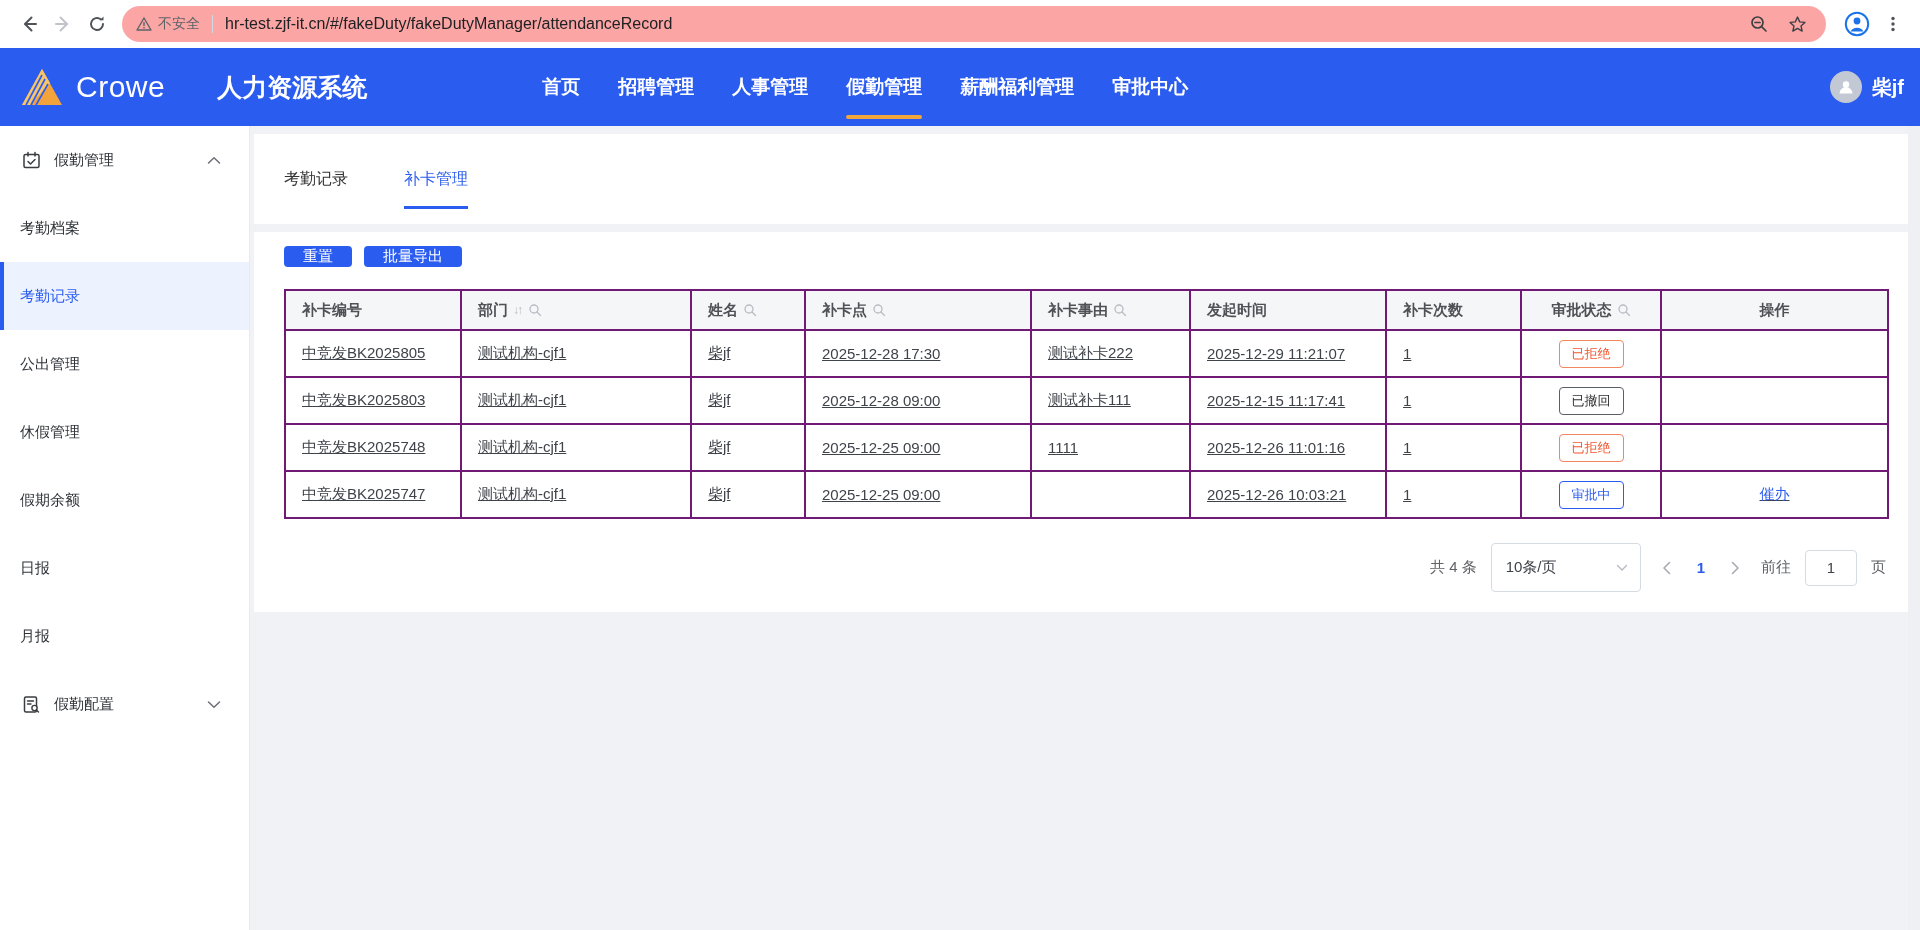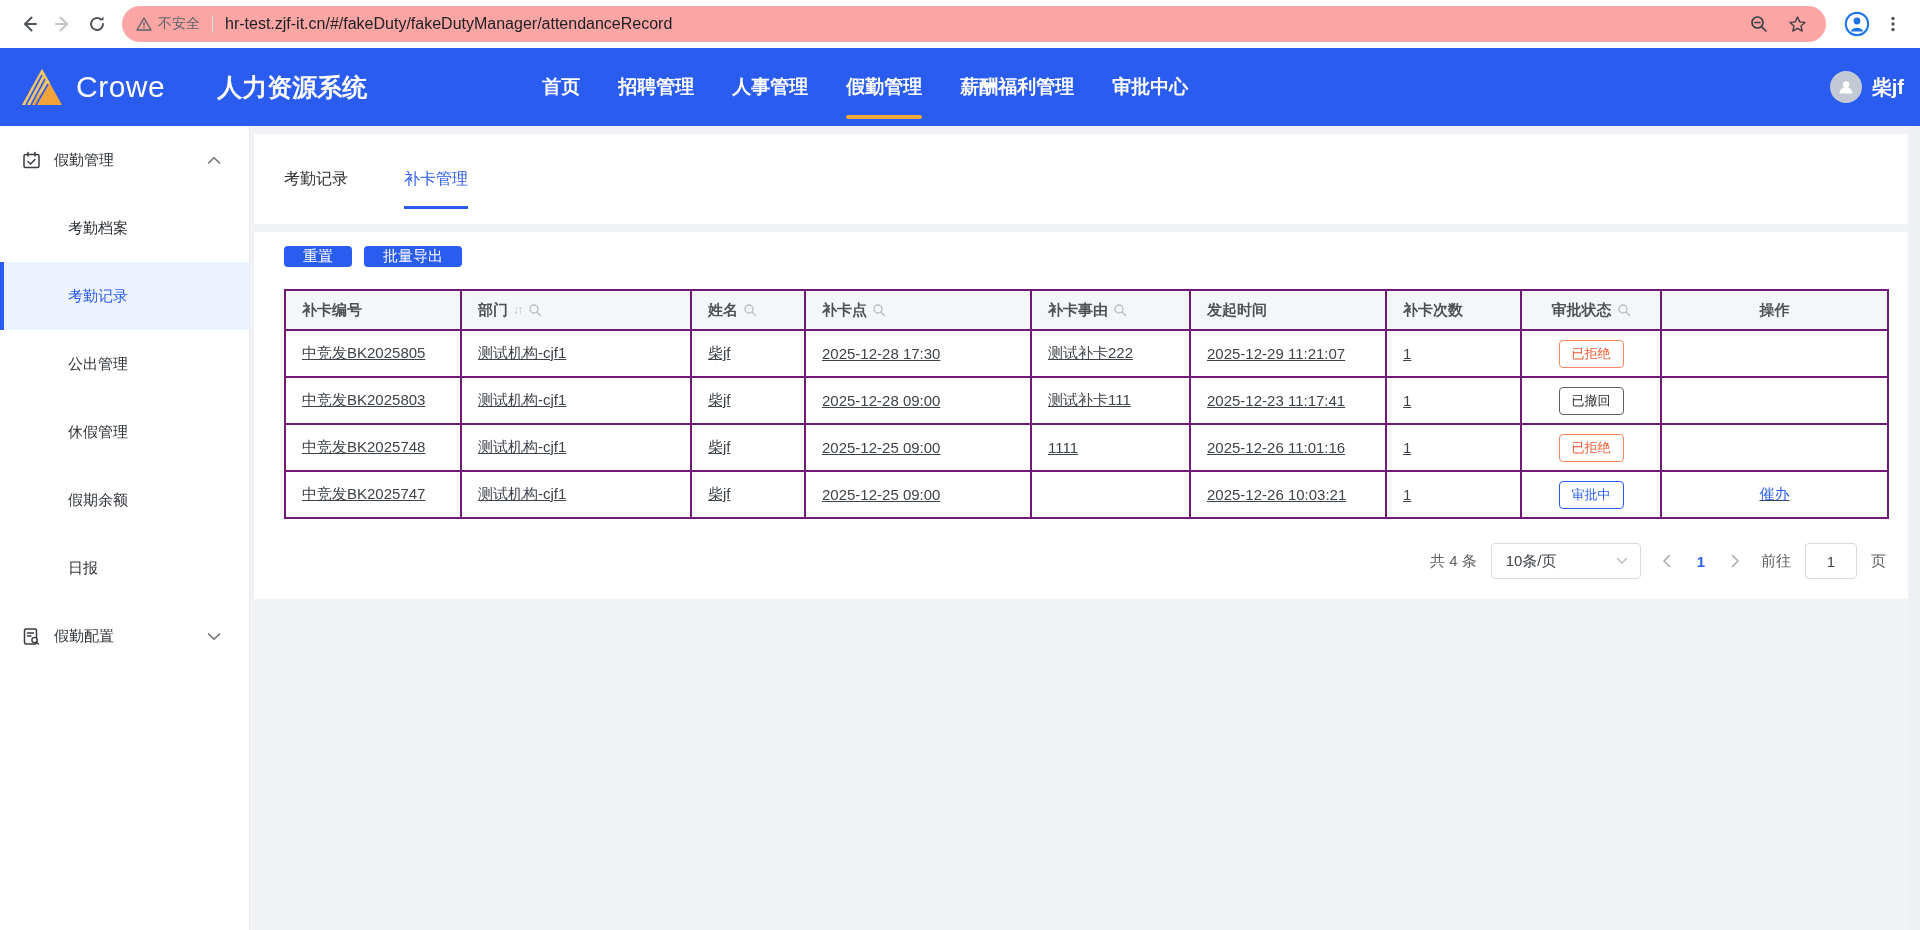--- a/index.html
+++ b/index.html
@@ -29,21 +29,21 @@
   .header-user { margin-left:auto; display:flex; align-items:center; gap:10px; }
   .avatar { width:32px; height:32px; border-radius:50%; background:#c3c9d4; display:flex; align-items:center; justify-content:center; }
   .user-name { color:#fff; font-size:20px; font-weight:700; }
 
   
   .body-row { flex:1 1 auto; display:flex; background:#f0f2f5; position:relative; min-height:0; }
   .sidebar { width:250px; background:#fff; border-right:1px solid #e8eaee; flex:0 0 auto; }
   .side-row { height:68px; display:flex; align-items:center; font-size:15px; color:#2f3338; cursor:pointer; position:relative; }
   .side-group { padding-left:22px; gap:13px; }
   .side-group .chev { position:absolute; right:28px; }
-  .side-item { padding-left:68px; }
+  .side-item { padding-left:20px; }
   .side-item.active { background:#ecf2fe; color:#2b5cf0; }
   .side-item.active::before { content:""; position:absolute; left:0; top:0; bottom:0; width:4px; background:#2b5cf0; }
 
   .content { flex:1 1 auto; padding:8px 12px 0 4px; min-width:0; display:flex; flex-direction:column; }
   .scroll-track { position:absolute; right:0; top:0; bottom:0; width:12px; background:#eef0f3; }
 
   .tabbar { background:#fff; height:90px; display:flex; align-items:center; gap:56px; padding-left:30px; flex:0 0 auto; }
   .tab { font-size:16px; color:#333; cursor:pointer; position:relative; }
   .tab.active { color:#2b5cf0; }
   .tab.active::after { content:""; position:absolute; left:0; right:0; top:calc(100% + 16px); height:3px; background:#2b5cf0; }
@@ -59,21 +59,21 @@
   .grid th.c-center, .grid td.c-center { text-align:center; padding:0; }
   .th-inner { display:inline-flex; align-items:center; gap:5px; }
   .sort-glyph { color:#b8bcc4; font-size:12px; letter-spacing:-2px; margin-right:2px; }
   .badge { display:inline-block; border:1px solid; border-radius:4px; font-size:13px; line-height:26px; padding:0 12px; background:#fff; }
   .badge-rejected { color:#f1572f; border-color:#f1875f; }
   .badge-withdrawn { color:#303133; border-color:#5a5e66; }
   .badge-pending { color:#2b5cf0; border-color:#2b5cf0; }
   .action-link { color:#2b5cf0; cursor:pointer; font-size:15px; }
 
   .pager { display:flex; align-items:center; justify-content:flex-end; gap:14px; margin-top:24px; color:#606266; font-size:15px; }
-  .page-select { width:150px; height:36px; border:1px solid #d6dae1; border-radius:4px; display:flex; align-items:center; padding:0 12px 0 14px; color:#3f434a; cursor:pointer; }
+  .page-select { width:150px; height:49px; border:1px solid #d6dae1; border-radius:4px; display:flex; align-items:center; padding:0 12px 0 14px; color:#3f434a; cursor:pointer; }
   .page-select .chev { margin-left:auto; }
   .pg-arrow { width:24px; display:flex; justify-content:center; cursor:pointer; }
   .pg-num { color:#2b5cf0; font-weight:700; cursor:pointer; padding:0 4px; }
   .goto-input { width:52px; height:36px; border:1px solid #d6dae1; border-radius:4px; text-align:center; font-size:15px; color:#3f434a; font-family:inherit; }
   svg { display:block; }
 </style>
 </head>
 <body>
 
 <div class="screen">
@@ -183,20 +183,21 @@
         <svg class="chev" width="14" height="9" viewBox="0 0 14 9">
             <path d="M1.5 7 L7 1.8 L12.5 7" stroke="#6b6f76" stroke-width="1.5" fill="none" stroke-linecap="round" stroke-linejoin="round"></path>
           </svg>
       </div>
       <div class="side-row side-item">考勤档案</div>
       <div class="side-row side-item active">考勤记录</div>
       <div class="side-row side-item">公出管理</div>
       <div class="side-row side-item">休假管理</div>
       <div class="side-row side-item">假期余额</div>
       <div class="side-row side-item">日报</div>
+      <div class="side-row side-item">月报</div>
       <div class="side-row side-group">
         <svg width="19" height="19" viewBox="0 0 19 19">
           <rect x="2.5" y="2" width="12" height="15" rx="1.5" stroke="#3a3d42" stroke-width="1.5" fill="none"></rect>
           <path d="M5.5 6 H11.5 M5.5 9 H9" stroke="#3a3d42" stroke-width="1.4" stroke-linecap="round"></path>
           <circle cx="12.5" cy="13" r="2.6" stroke="#3a3d42" stroke-width="1.4" fill="#fff"></circle>
           <path d="M14.4 15 L16.5 17" stroke="#3a3d42" stroke-width="1.4" stroke-linecap="round"></path>
         </svg>
         <span>假勤配置</span>
         <svg class="chev" width="14" height="9" viewBox="0 0 14 9">
             <path d="M1.5 2 L7 7.2 L12.5 2" stroke="#6b6f76" stroke-width="1.5" fill="none" stroke-linecap="round" stroke-linejoin="round"></path>
@@ -291,21 +292,21 @@
               <td>1</td>
               <td class="c-center"><span class="badge badge-rejected">已拒绝</span></td>
               <td class="c-center"></td>
             </tr>
             <tr>
               <td>中竞发BK2025803</td>
               <td>测试机构-cjf1</td>
               <td>柴jf</td>
               <td>2025-12-28 09:00</td>
               <td>测试补卡111</td>
-              <td>2025-12-23 11:17:41</td>
+              <td>2025-12-15 11:17:41</td>
               <td>1</td>
               <td class="c-center"><span class="badge badge-withdrawn">已撤回</span></td>
               <td class="c-center"></td>
             </tr>
             <tr>
               <td>中竞发BK2025748</td>
               <td>测试机构-cjf1</td>
               <td>柴jf</td>
               <td>2025-12-25 09:00</td>
               <td>1111</td>

